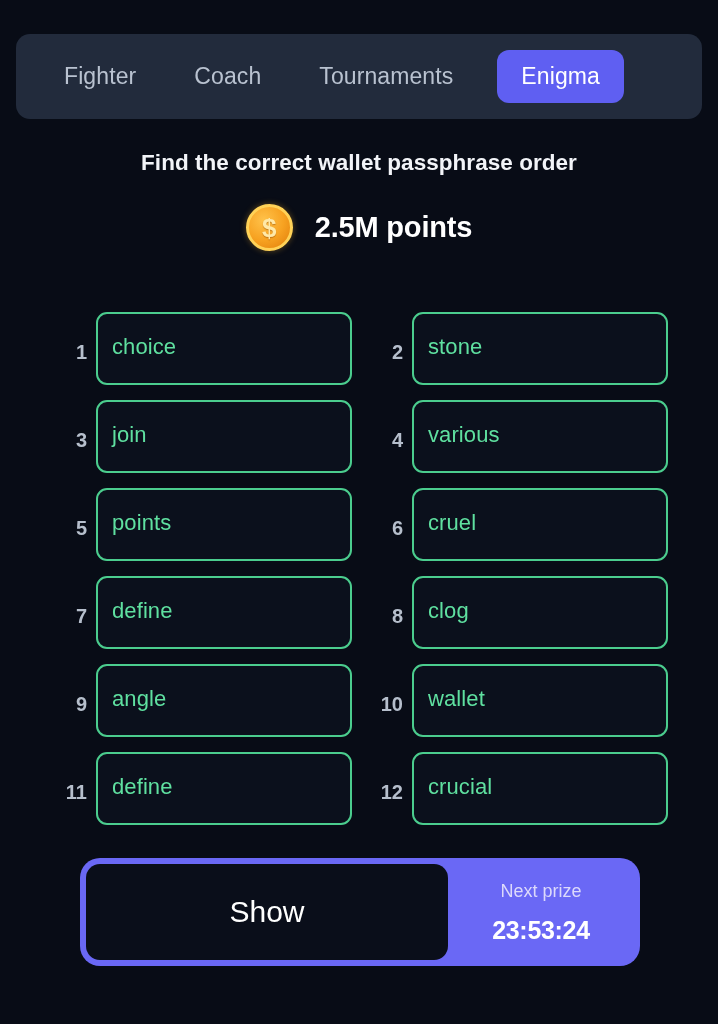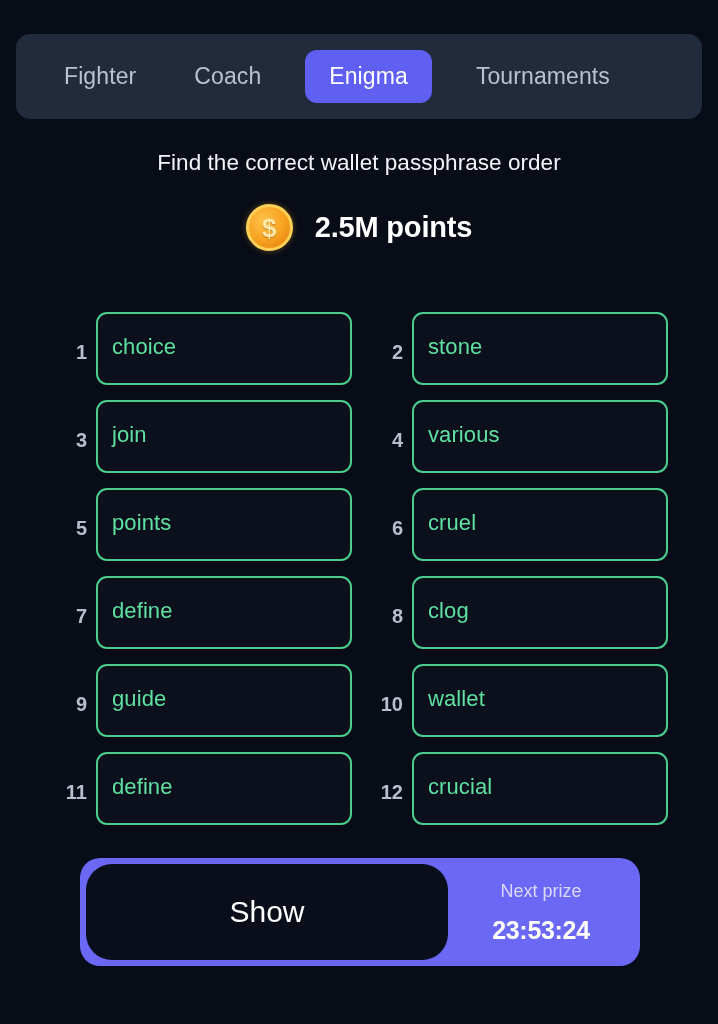--- a/index.html
+++ b/index.html
@@ -58,21 +58,21 @@
 
   
   .subtitle {
     position: absolute;
     left: 0;
     top: 150px;
     width: 718px;
     text-align: center;
     color: #f2f4f8;
     font-size: 22.5px;
-    font-weight: 400;
+    font-weight: 700;
     letter-spacing: .05px;
   }
 
   .points-row {
     position: absolute;
     left: 0;
     top: 204px;
     width: 718px;
     display: flex;
     align-items: center;
@@ -166,21 +166,21 @@
     height: 108px;
     background: #6a68f5;
     border-radius: 20px;
     display: flex;
     overflow: hidden;
     padding: 6px;
   }
   .show-btn {
     flex: 0 0 362px;
     background: #0a0e1a;
-    border-radius: 26px;
+    border-radius: 14px;
     display: flex;
     align-items: center;
     justify-content: center;
     color: #ffffff;
     font-size: 30px;
     font-weight: 400;
     cursor: pointer;
     user-select: none;
   }
   .prize-block {
@@ -207,22 +207,22 @@
   }
 </style>
 </head>
 <body>
 
 <div id="app">
 
   <div class="navbar">
     <div class="nav-tab spacer-l">Fighter</div>
     <div class="nav-tab gapped">Coach</div>
+    <div class="nav-tab gapped">Tournaments</div>
     <div class="nav-tab active">Enigma</div>
-    <div class="nav-tab gapped">Tournaments</div>
   </div>
 
   <div class="subtitle">Find the correct wallet passphrase order</div>
 
   <div class="points-row">
     <div class="coin"></div>
     <div class="points-text">2.5M points</div>
   </div>
 
   <div class="grid">
@@ -279,21 +279,21 @@
     <div class="cell">
       <div class="cell-num">8</div>
       <div class="word-box">
         <span class="word-text">clog</span>
       </div>
     </div>
 
     <div class="cell">
       <div class="cell-num">9</div>
       <div class="word-box">
-        <span class="word-text">guide</span>
+        <span class="word-text">angle</span>
       </div>
     </div>
 
     <div class="cell">
       <div class="cell-num">10</div>
       <div class="word-box">
         <span class="word-text">wallet</span>
       </div>
     </div>
 

